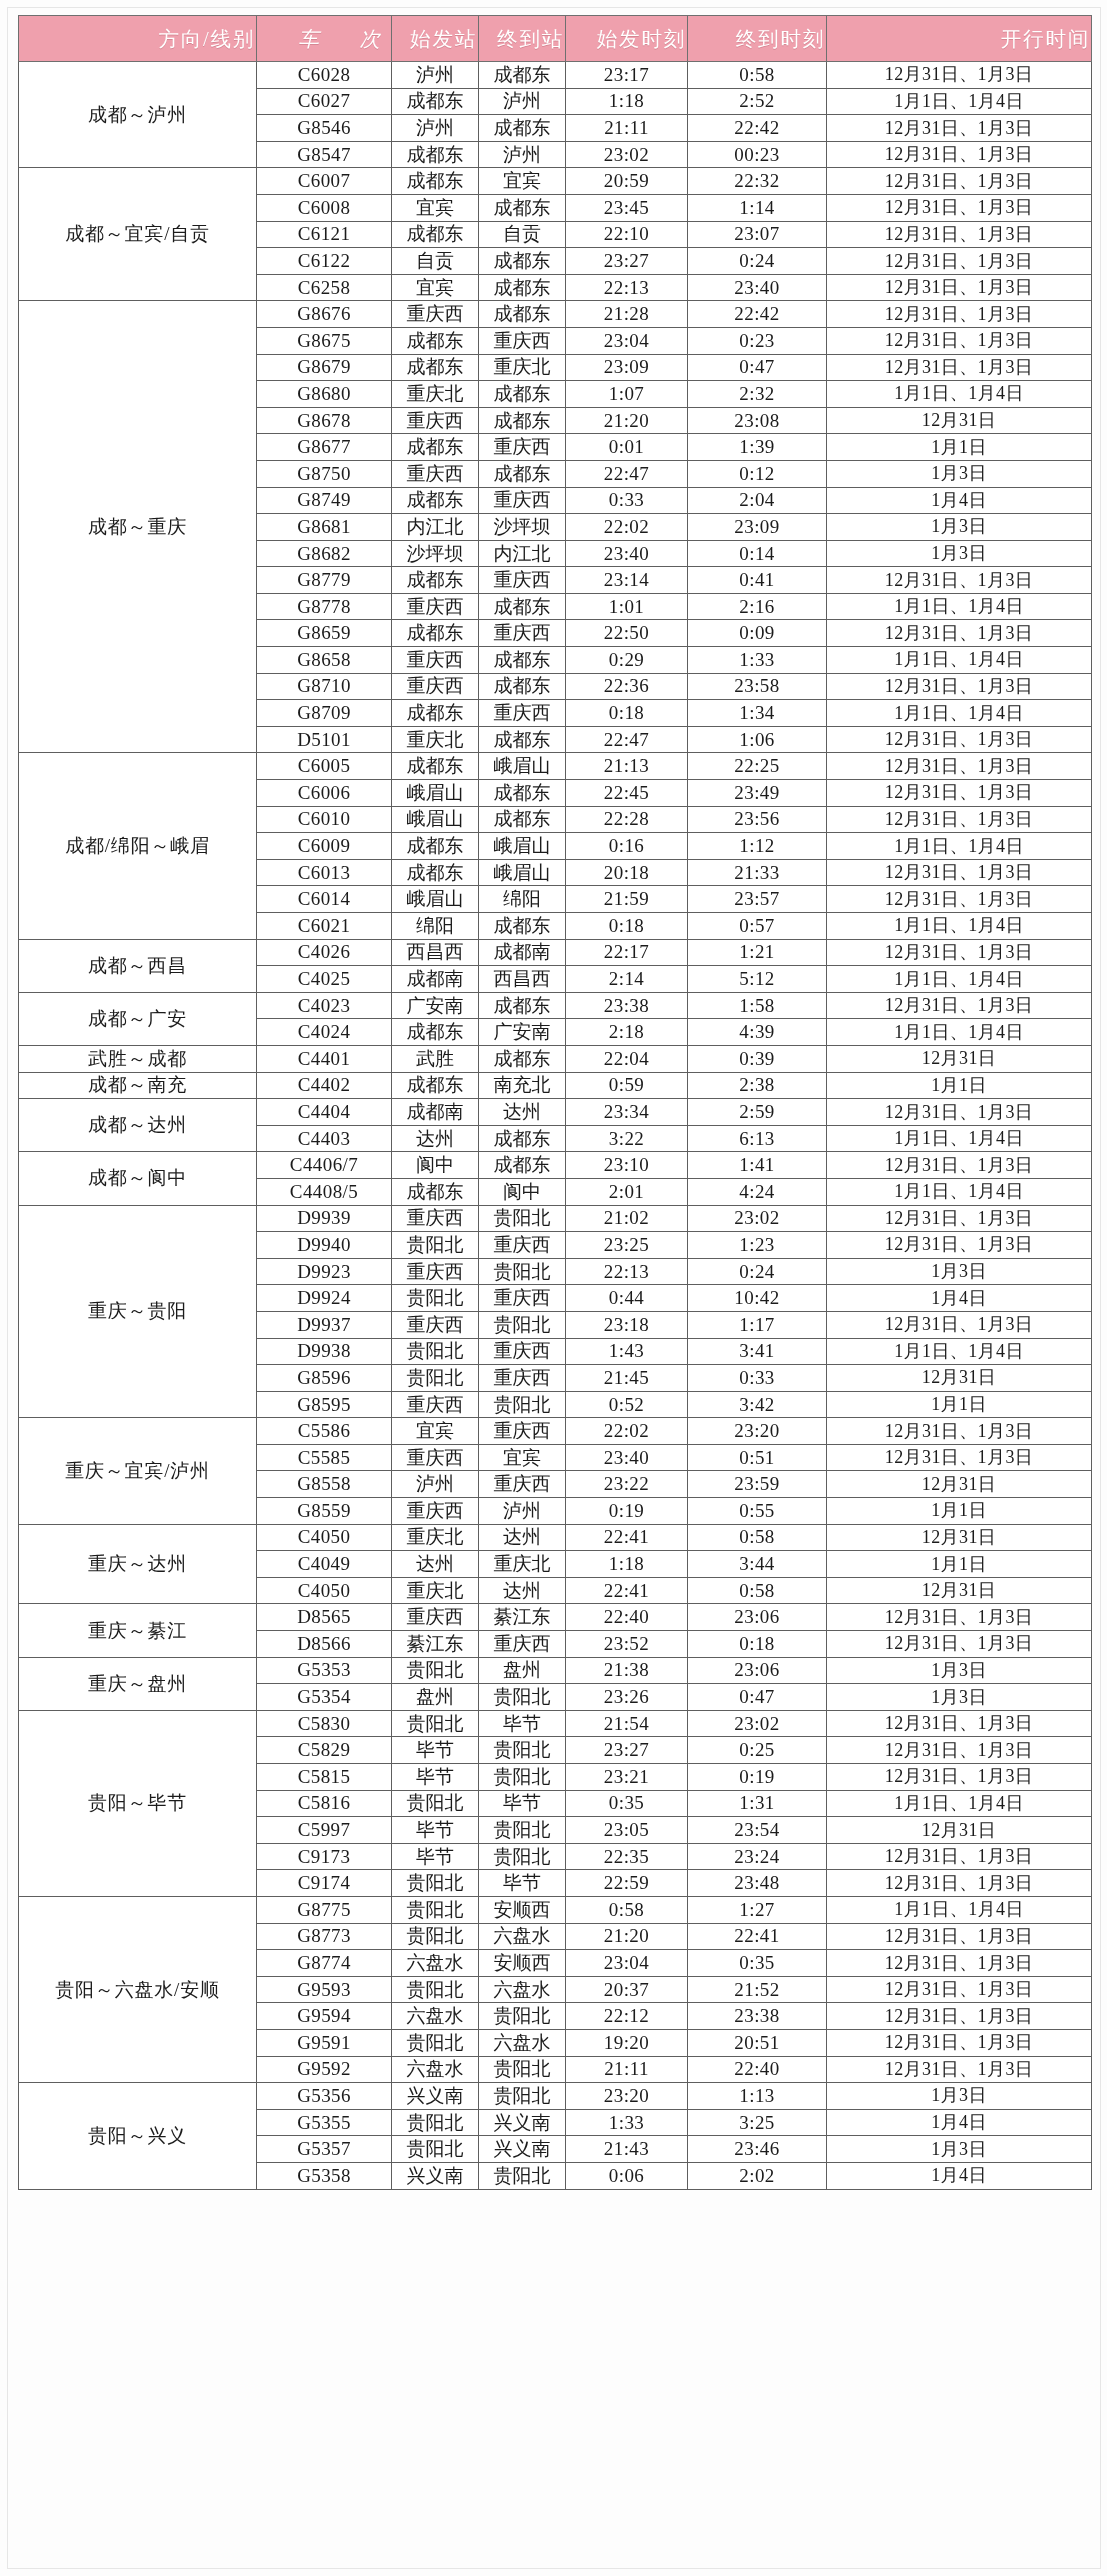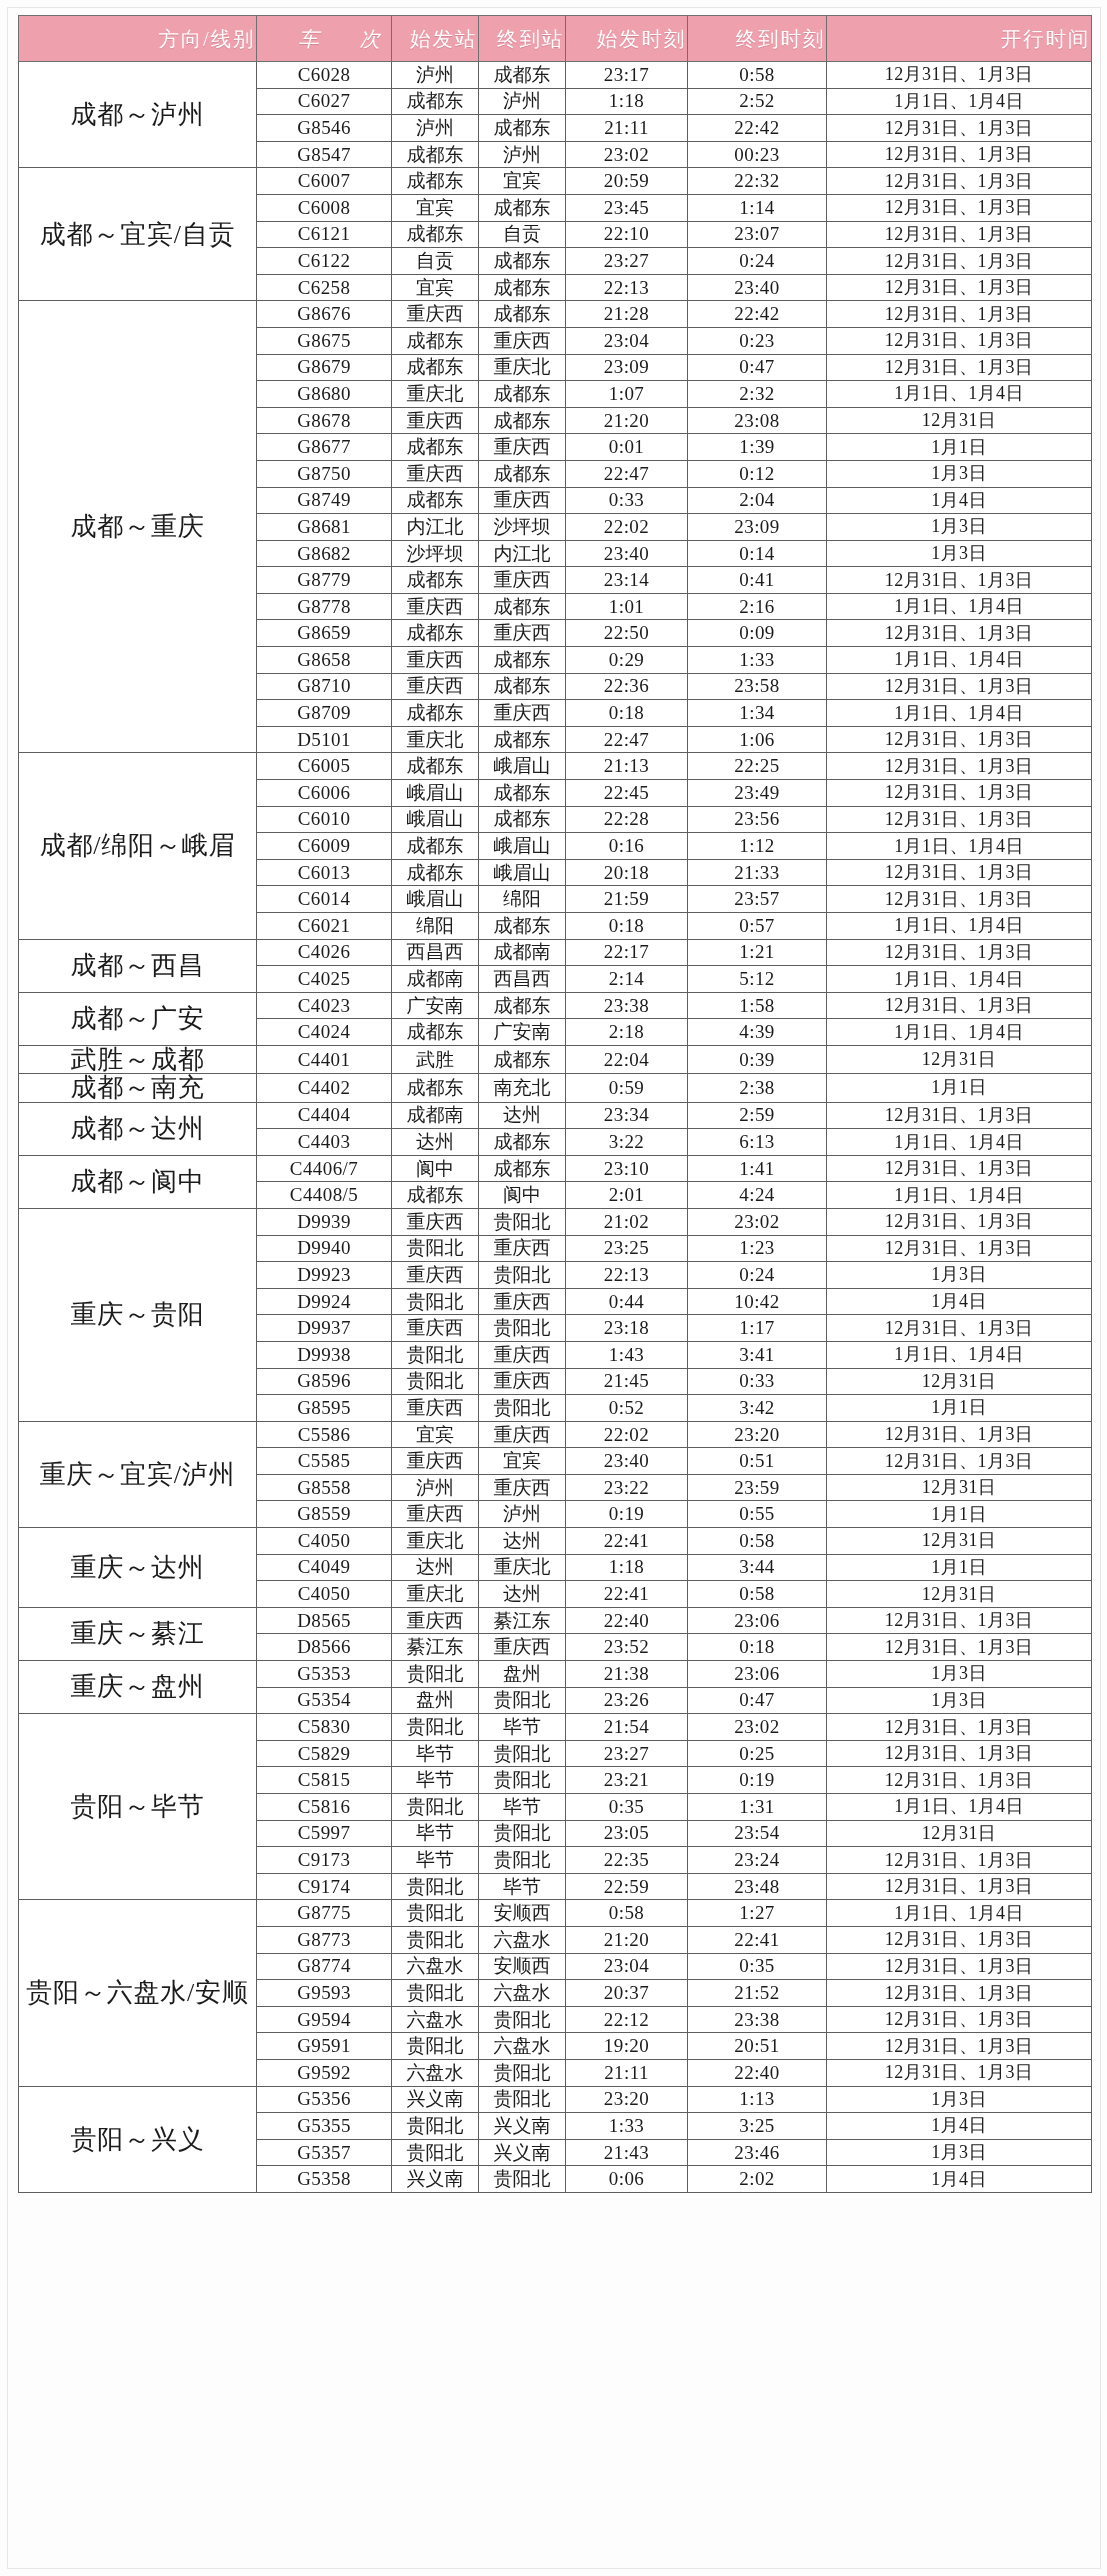--- a/index.html
+++ b/index.html
@@ -65,21 +65,21 @@
     vertical-align: middle;
     height: 25.6px;
     font-size: 19px;
     color: #1b1b1b;
     padding: 0 1.7px;
     white-space: nowrap;
     overflow: hidden;
     line-height: 1.05;
   }
   table.schedule td.dir {
-    font-size: 26px;
+    font-size: 19px;
     letter-spacing: 0.8px;
     margin-left: 19px;
   }
   table.schedule td.train {
     font-family: "Liberation Serif", "DejaVu Serif", serif;
     letter-spacing: 0.4px;
   }
   table.schedule td.time {
     font-family: "Liberation Serif", "DejaVu Serif", serif;
     letter-spacing: 0.4px;

